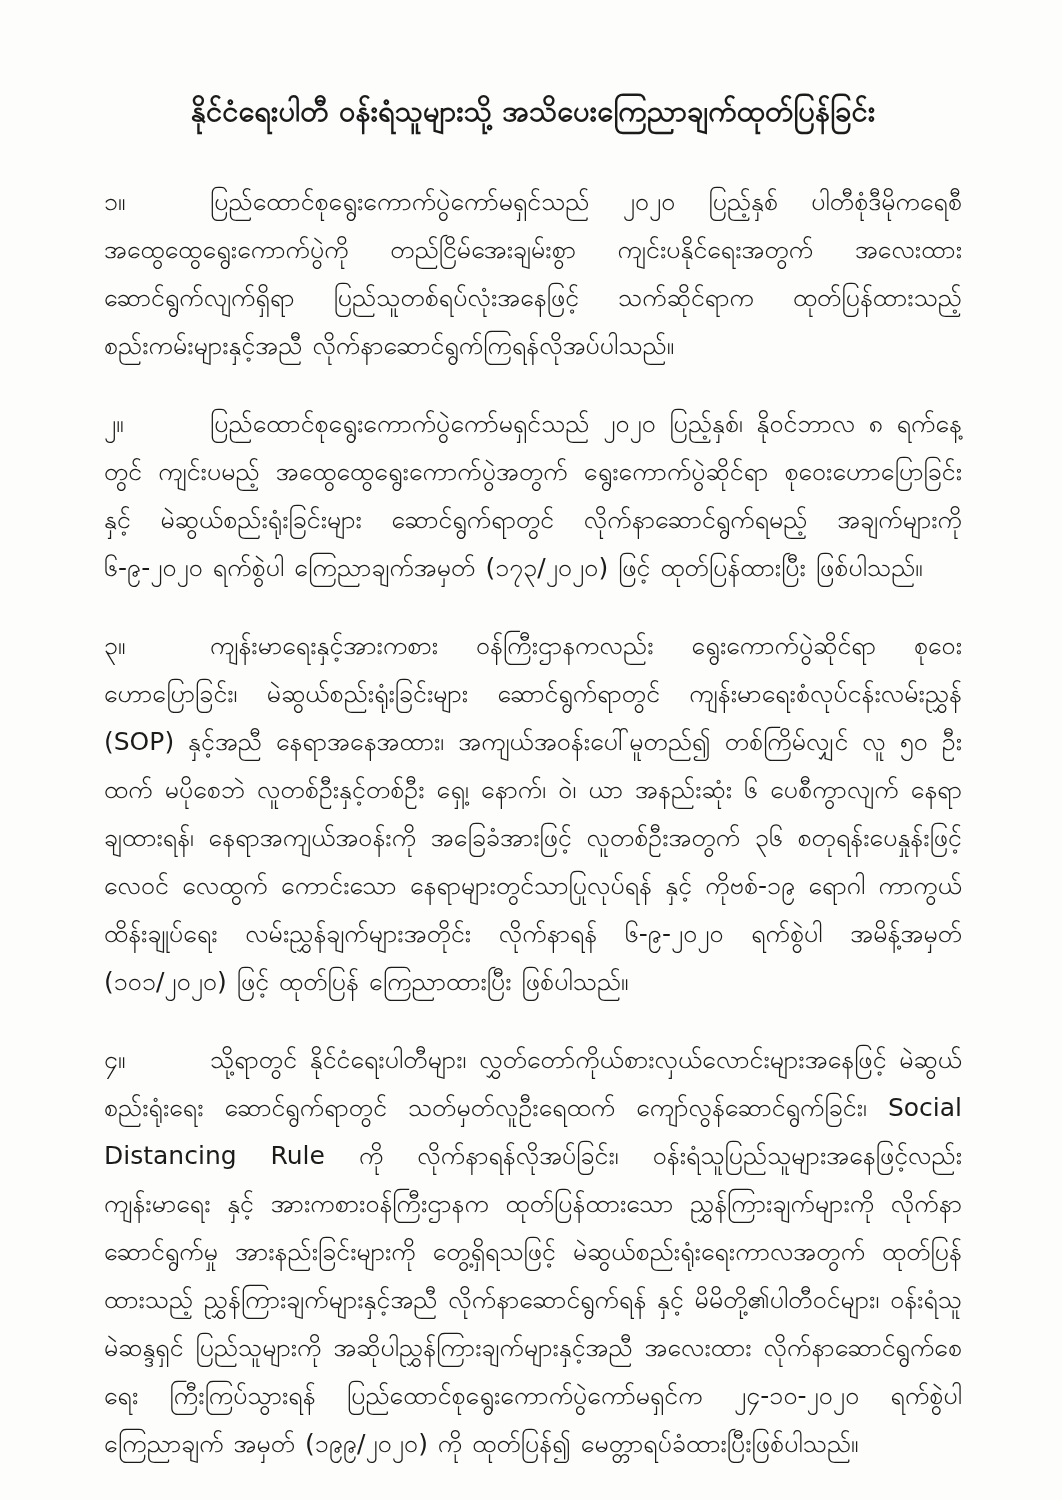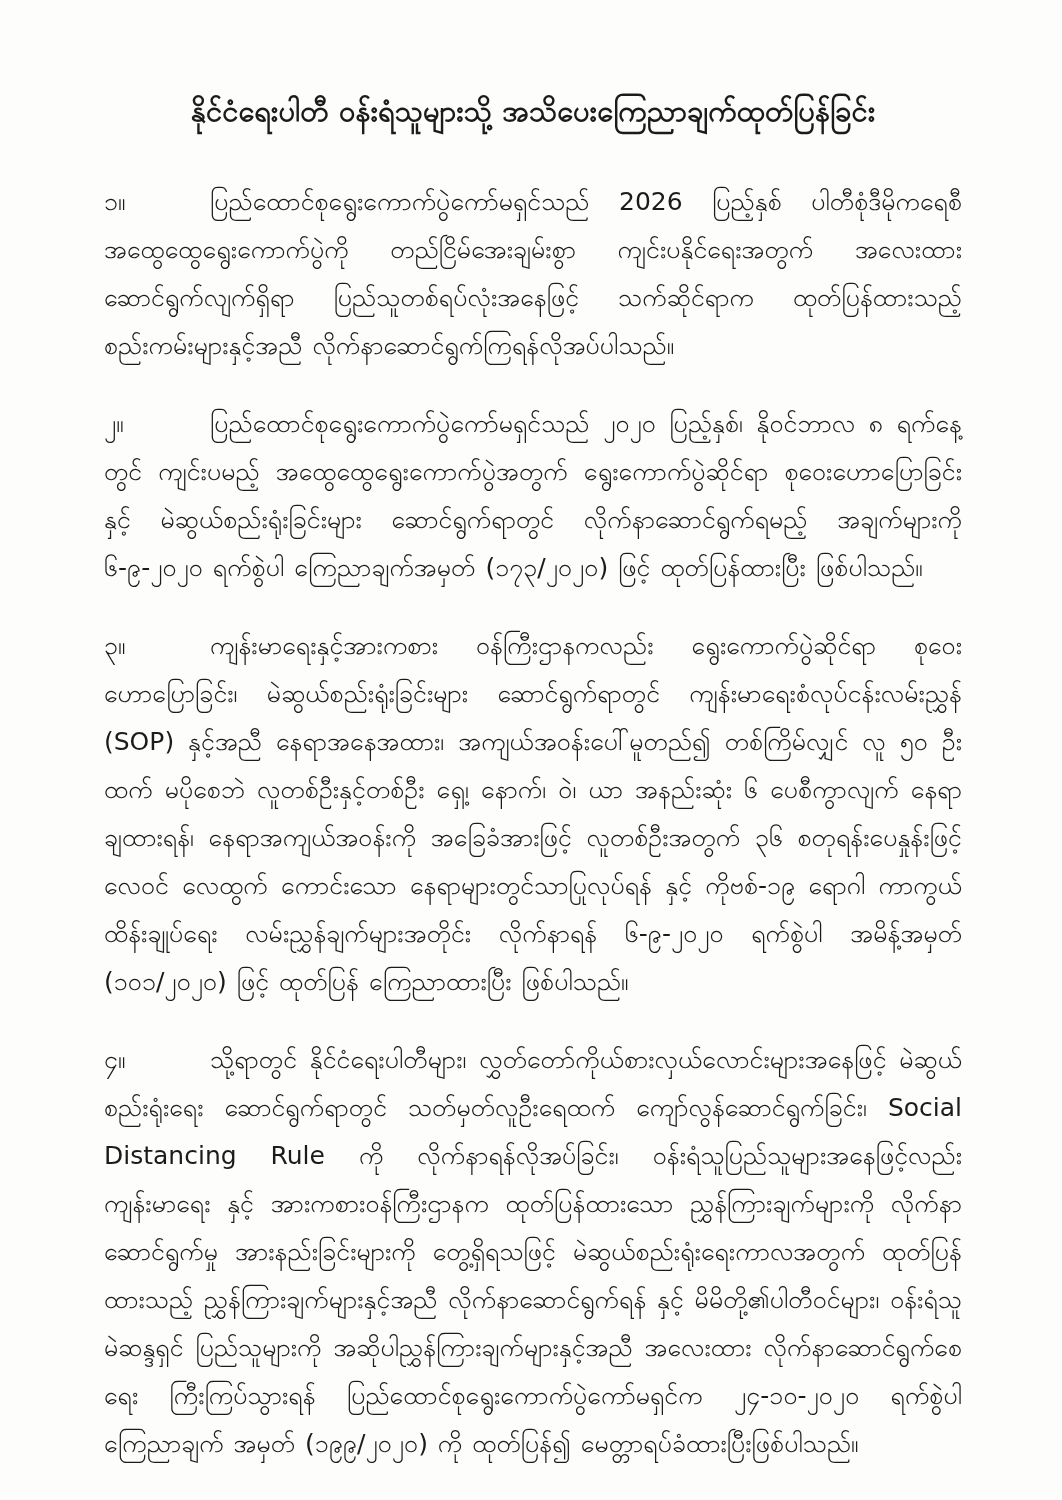--- a/index.html
+++ b/index.html
@@ -40,20 +40,20 @@
     width: 106px;
     vertical-align: top;
   }
 </style>
 </head>
 <body>
 
 <div class="page">
   <h1 class="doc-title">နိုင်ငံရေးပါတီ ဝန်းရံသူများသို့ အသိပေးကြေညာချက်ထုတ်ပြန်ခြင်း</h1>
 
-  <p class="para"><span class="num">၁။</span><span>ပြည်ထောင်စုရွေးကောက်ပွဲကော်မရှင်သည် 2026 ပြည့်နှစ် ပါတီစုံဒီမိုကရေစီ အထွေထွေရွေးကောက်ပွဲကို တည်ငြိမ်အေးချမ်းစွာ ကျင်းပနိုင်ရေးအတွက် အလေးထား ဆောင်ရွက်လျက်ရှိရာ ပြည်သူတစ်ရပ်လုံးအနေဖြင့် သက်ဆိုင်ရာက ထုတ်ပြန်ထားသည့် စည်းကမ်းများနှင့်အညီ လိုက်နာဆောင်ရွက်ကြရန်လိုအပ်ပါသည်။</span></p>
+  <p class="para"><span class="num">၁။</span><span>ပြည်ထောင်စုရွေးကောက်ပွဲကော်မရှင်သည် ၂၀၂၀ ပြည့်နှစ် ပါတီစုံဒီမိုကရေစီ အထွေထွေရွေးကောက်ပွဲကို တည်ငြိမ်အေးချမ်းစွာ ကျင်းပနိုင်ရေးအတွက် အလေးထား ဆောင်ရွက်လျက်ရှိရာ ပြည်သူတစ်ရပ်လုံးအနေဖြင့် သက်ဆိုင်ရာက ထုတ်ပြန်ထားသည့် စည်းကမ်းများနှင့်အညီ လိုက်နာဆောင်ရွက်ကြရန်လိုအပ်ပါသည်။</span></p>
 
   <p class="para"><span class="num">၂။</span><span>ပြည်ထောင်စုရွေးကောက်ပွဲကော်မရှင်သည် ၂၀၂၀ ပြည့်နှစ်၊ နိုဝင်ဘာလ ၈ ရက်နေ့တွင် ကျင်းပမည့် အထွေထွေရွေးကောက်ပွဲအတွက် ရွေးကောက်ပွဲဆိုင်ရာ စုဝေးဟောပြောခြင်းနှင့် မဲဆွယ်စည်းရုံးခြင်းများ ဆောင်ရွက်ရာတွင် လိုက်နာဆောင်ရွက်ရမည့် အချက်များကို ၆-၉-၂၀၂၀ ရက်စွဲပါ ကြေညာချက်အမှတ် (၁၇၃/၂၀၂၀) ဖြင့် ထုတ်ပြန်ထားပြီး ဖြစ်ပါသည်။</span></p>
 
   <p class="para"><span class="num">၃။</span><span>ကျန်းမာရေးနှင့်အားကစား ဝန်ကြီးဌာနကလည်း ရွေးကောက်ပွဲဆိုင်ရာ စုဝေး ဟောပြောခြင်း၊ မဲဆွယ်စည်းရုံးခြင်းများ ဆောင်ရွက်ရာတွင် ကျန်းမာရေးစံလုပ်ငန်းလမ်းညွှန် (SOP) နှင့်အညီ နေရာအနေအထား၊ အကျယ်အဝန်းပေါ်မူတည်၍ တစ်ကြိမ်လျှင် လူ ၅၀ ဦး ထက် မပိုစေဘဲ လူတစ်ဦးနှင့်တစ်ဦး ရှေ့၊ နောက်၊ ဝဲ၊ ယာ အနည်းဆုံး ၆ ပေစီကွာလျက် နေရာချထားရန်၊ နေရာအကျယ်အဝန်းကို အခြေခံအားဖြင့် လူတစ်ဦးအတွက် ၃၆ စတုရန်းပေနှုန်းဖြင့် လေဝင် လေထွက် ကောင်းသော နေရာများတွင်သာပြုလုပ်ရန် နှင့် ကိုဗစ်-၁၉ ရောဂါ ကာကွယ်ထိန်းချုပ်ရေး လမ်းညွှန်ချက်များအတိုင်း လိုက်နာရန် ၆-၉-၂၀၂၀ ရက်စွဲပါ အမိန့်အမှတ် (၁၀၁/၂၀၂၀) ဖြင့် ထုတ်ပြန် ကြေညာထားပြီး ဖြစ်ပါသည်။</span></p>
 
   <p class="para"><span class="num">၄။</span><span>သို့ရာတွင် နိုင်ငံရေးပါတီများ၊ လွှတ်တော်ကိုယ်စားလှယ်လောင်းများအနေဖြင့် မဲဆွယ် စည်းရုံးရေး ဆောင်ရွက်ရာတွင် သတ်မှတ်လူဦးရေထက် ကျော်လွန်ဆောင်ရွက်ခြင်း၊ Social Distancing Rule ကို လိုက်နာရန်လိုအပ်ခြင်း၊ ဝန်းရံသူပြည်သူများအနေဖြင့်လည်း ကျန်းမာရေး နှင့် အားကစားဝန်ကြီးဌာနက ထုတ်ပြန်ထားသော ညွှန်ကြားချက်များကို လိုက်နာဆောင်ရွက်မှု အားနည်းခြင်းများကို တွေ့ရှိရသဖြင့် မဲဆွယ်စည်းရုံးရေးကာလအတွက် ထုတ်ပြန်ထားသည့် ညွှန်ကြားချက်များနှင့်အညီ လိုက်နာဆောင်ရွက်ရန် နှင့် မိမိတို့၏ပါတီဝင်များ၊ ဝန်းရံသူမဲဆန္ဒရှင် ပြည်သူများကို အဆိုပါညွှန်ကြားချက်များနှင့်အညီ အလေးထား လိုက်နာဆောင်ရွက်စေရေး ကြီးကြပ်သွားရန် ပြည်ထောင်စုရွေးကောက်ပွဲကော်မရှင်က ၂၄-၁၀-၂၀၂၀ ရက်စွဲပါ ကြေညာချက် အမှတ် (၁၉၉/၂၀၂၀) ကို ထုတ်ပြန်၍ မေတ္တာရပ်ခံထားပြီးဖြစ်ပါသည်။</span></p>
 </div>
 
 </body></html>

